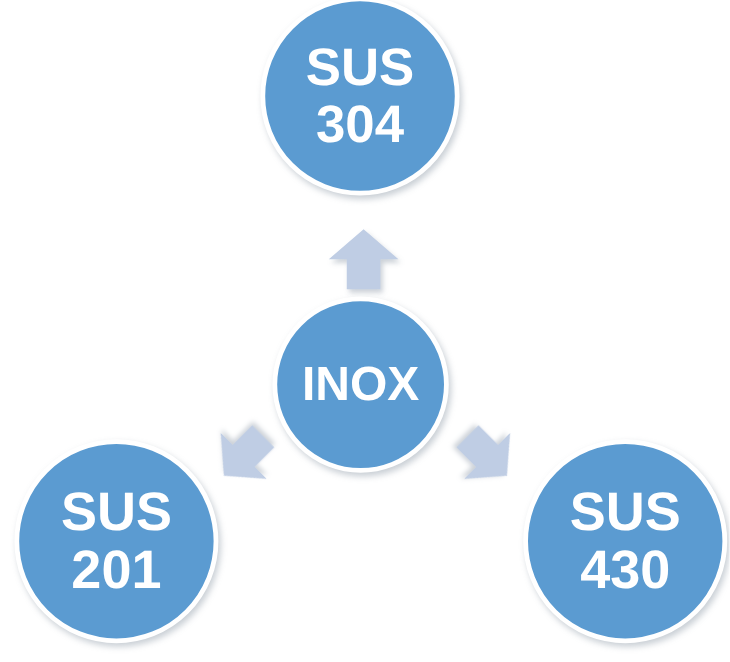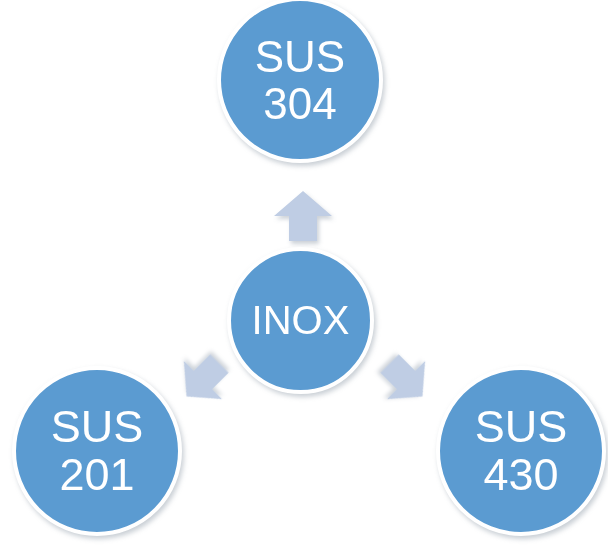--- a/index.html
+++ b/index.html
@@ -32,21 +32,21 @@
     justify-content: center;
     color: #ffffff;
     text-align: center;
     line-height: 1.07;
     box-shadow: 2px 3px 5px rgba(120,135,150,0.40);
     z-index: 3;
   }
   .node-label {
     display: block;
     white-space: pre-line;
-    font-weight: 400;
+    font-weight: 700;
   }
   
   #node-sus304 {
     left: 217px;
     top: -3px;
     width: 166px;
     height: 166px;
   }
   #node-sus304 .node-label { font-size: 44px; }
 

